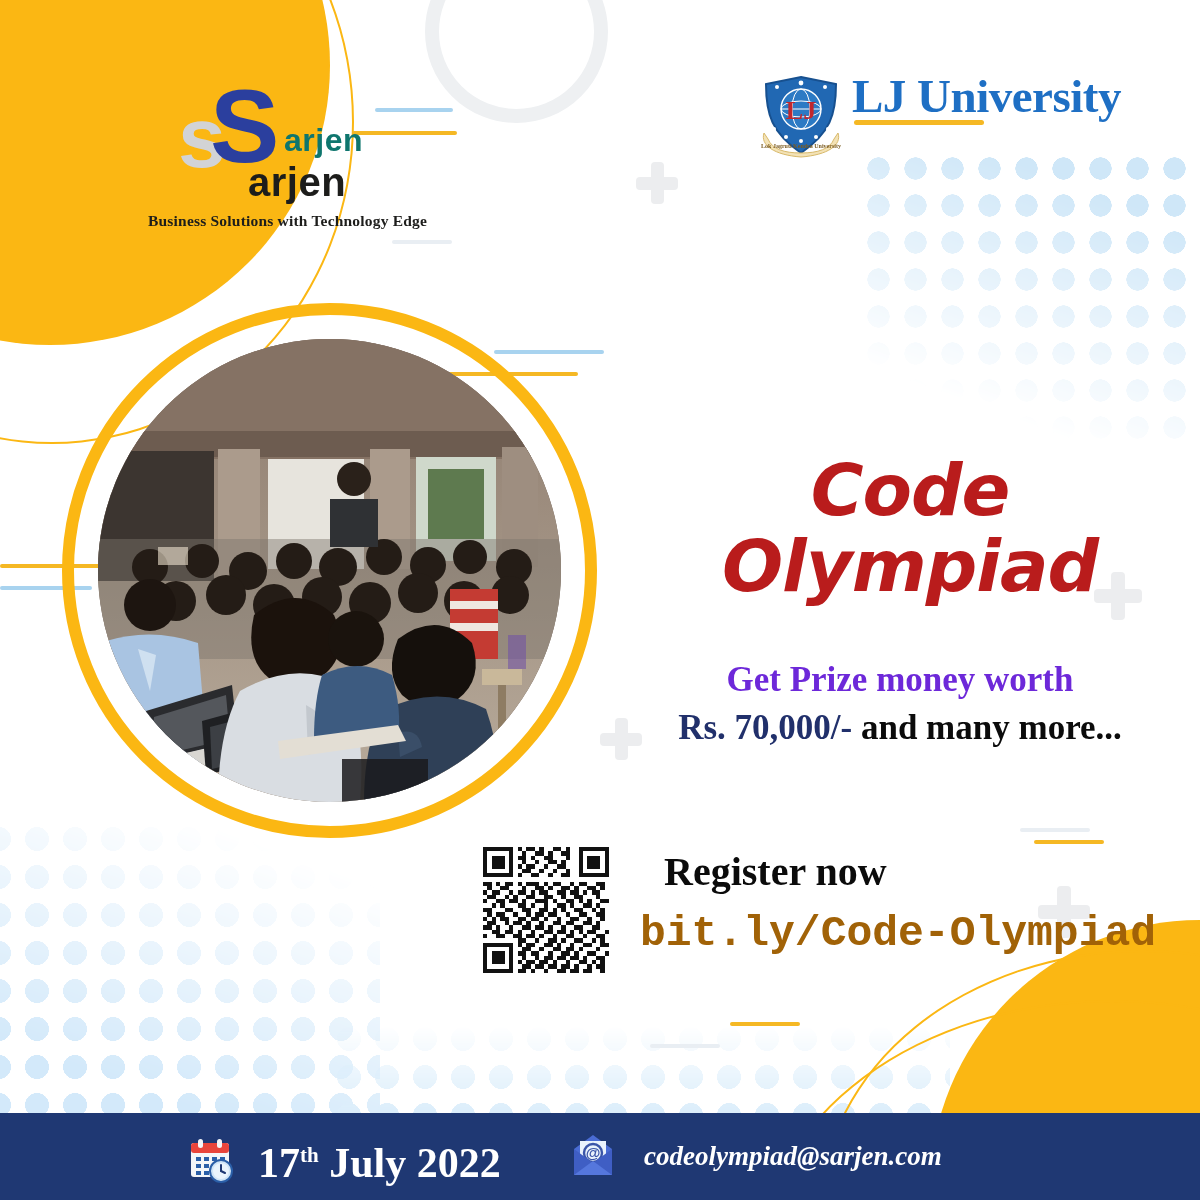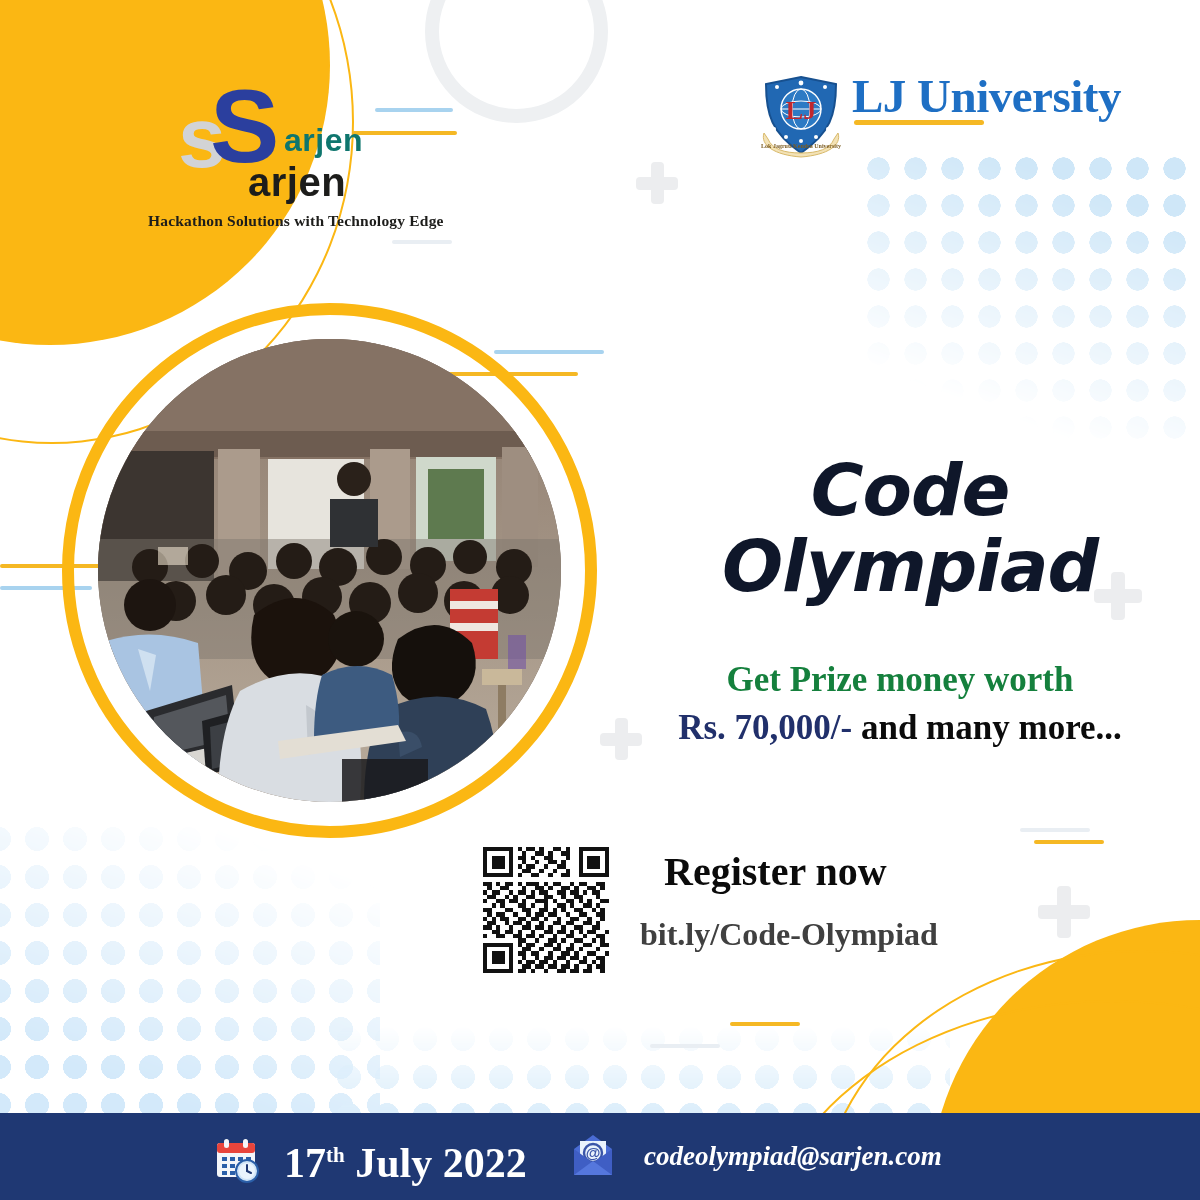--- a/index.html
+++ b/index.html
@@ -120,33 +120,33 @@
   .photo-wrap{
     position:absolute;left:98px;top:339px;width:463px;height:463px;
     border-radius:50%;overflow:hidden;background:#6b5c52;
   }
   .photo-wrap svg{display:block;width:100%;height:100%;}
 
   
   .title-main{
     position:absolute;left:620px;top:452px;width:580px;
     font-family:"DejaVu Sans",sans-serif;font-style:italic;font-weight:700;
-    font-size:72px;line-height:76px;color:#0f172a;text-align:center;
+    font-size:72px;line-height:76px;color:#b91c1c;text-align:center;
     letter-spacing:-1px;
   }
   .title-sub{
     position:absolute;left:620px;top:552px;width:560px;
     font-family:"Liberation Serif",serif;font-weight:700;
     font-size:70px;line-height:74px;color:#0b0b0b;text-align:center;
     letter-spacing:-.5px;
   }
   .prize-1{
     position:absolute;left:620px;top:660px;width:560px;text-align:center;
     font-family:"Liberation Serif",serif;font-weight:700;font-size:35px;
-    line-height:40px;color:#15803d;
+    line-height:40px;color:#6d28d9;
   }
   .prize-2{
     position:absolute;left:620px;top:708px;width:560px;text-align:center;
     font-family:"Liberation Serif",serif;font-weight:700;font-size:35px;
     line-height:40px;color:#0b0b0b;
   }
   .prize-2 .amount{color:#21306b;}
 
   .qr{
     position:absolute;left:483px;top:847px;width:126px;height:126px;
@@ -154,31 +154,31 @@
   }
   .qr svg{display:block;width:100%;height:100%;}
 
   .reg-1{
     position:absolute;left:640px;top:850px;
     font-family:"Liberation Serif",serif;font-weight:700;font-size:40px;
     line-height:44px;color:#0b0b0b;white-space:nowrap;margin-left:24px;
   }
   .reg-2{
     position:absolute;left:640px;top:912px;
-    font-family:Liberation Serif, serif;font-weight:700;font-size:32px;
-    line-height:44px;color:#404040;white-space:nowrap;
+    font-family:Liberation Mono, monospace;font-weight:700;font-size:43px;
+    line-height:44px;color:#a16207;white-space:nowrap;
   }
 
   
   .footer{
     position:absolute;left:0;top:1113px;width:1200px;height:87px;
     background:#1f3873;
   }
   .foot-item{position:absolute;display:flex;align-items:center;}
-  .foot-date{left:212px;top:18px;}
+  .foot-date{left:186px;top:18px;}
   .foot-mail{left:568px;top:18px;}
   .foot-ico{width:50px;height:50px;flex:0 0 50px;}
   .foot-ico svg{display:block;width:100%;height:100%;}
   .foot-date-text{
     margin-left:22px;font-family:"Liberation Serif",serif;font-weight:700;
     font-size:42px;line-height:48px;color:#ffffff;white-space:nowrap;
   }
   .foot-date-text sup{font-size:21px;vertical-align:super;}
   .foot-mail-text{
     margin-left:26px;font-family:"Liberation Serif",serif;font-weight:700;
@@ -230,21 +230,21 @@
       <b style="left:19px;top:0;width:14px;height:52px;"></b>
   </div>
 
   <div class="logo-sarjen">
     <div class="sarjen-marks">
       <span class="s-grey">s</span>
       <span class="s-blue">S</span>
       <span class="w-arjen">arjen</span>
       <span class="w-ystems">arjen</span>
     </div>
-    <div class="sarjen-tag">Hackathon Solutions with Technology Edge</div>
+    <div class="sarjen-tag">Business Solutions with Technology Edge</div>
   </div>
 
   <div class="logo-lj">
     <div class="crest">
       <svg viewBox="0 0 82 84">
         <path d="M41 2 L76 9 C76 40 70 58 41 78 C12 58 6 40 6 9 Z" fill="#2168b3" stroke="#17508f" stroke-width="2"></path>
         <circle cx="41" cy="34" r="20" fill="#2c7ac4" stroke="#ffffff" stroke-width="1.4"></circle>
         <ellipse cx="41" cy="34" rx="20" ry="8" fill="none" stroke="#ffffff" stroke-width="1"></ellipse>
         <ellipse cx="41" cy="34" rx="9" ry="20" fill="none" stroke="#ffffff" stroke-width="1"></ellipse>
         <line x1="21" y1="34" x2="61" y2="34" stroke="#ffffff" stroke-width="1"></line>

